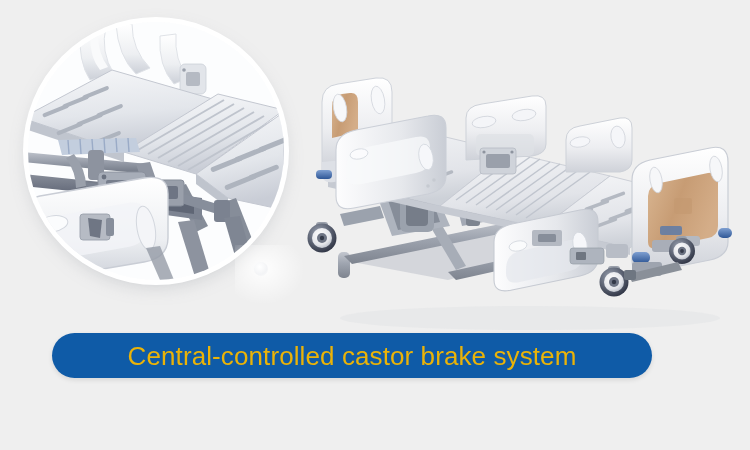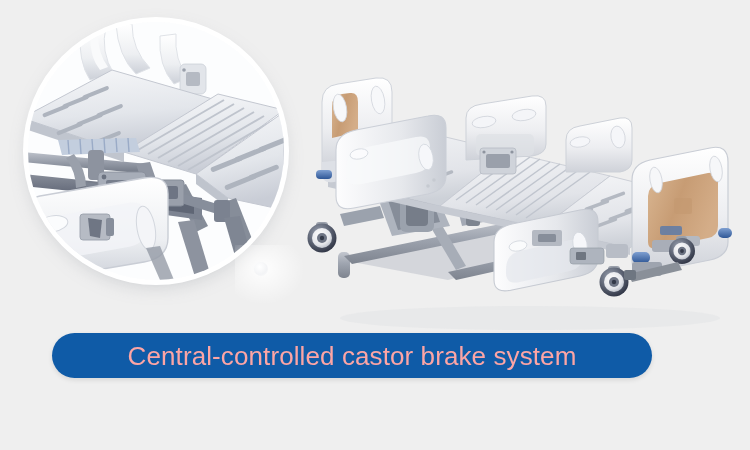--- a/index.html
+++ b/index.html
@@ -418,16 +418,16 @@
         <path d="M196 196 L214 258 L230 258 L212 194 Z" fill="#7f8693"></path>
         <path d="M118 226 L132 258 L146 258 L132 224 Z" fill="#959ba6" opacity="0.8"></path>
       </g>
     </svg>
   </div>
 
   <div class="inset-glow"></div>
   <div class="spark" style="left:254px; top:262px;"></div>
 
   <div class="caption-banner" id="captionBanner" style="background: rgb(15, 91, 167);">
-    <span class="caption-text" style="color: #fca5a5;">Central-controlled castor brake system</span>
+    <span class="caption-text" style="color: #eab308;">Central-controlled castor brake system</span>
   </div>
 
 </div>
 
 </body></html>

